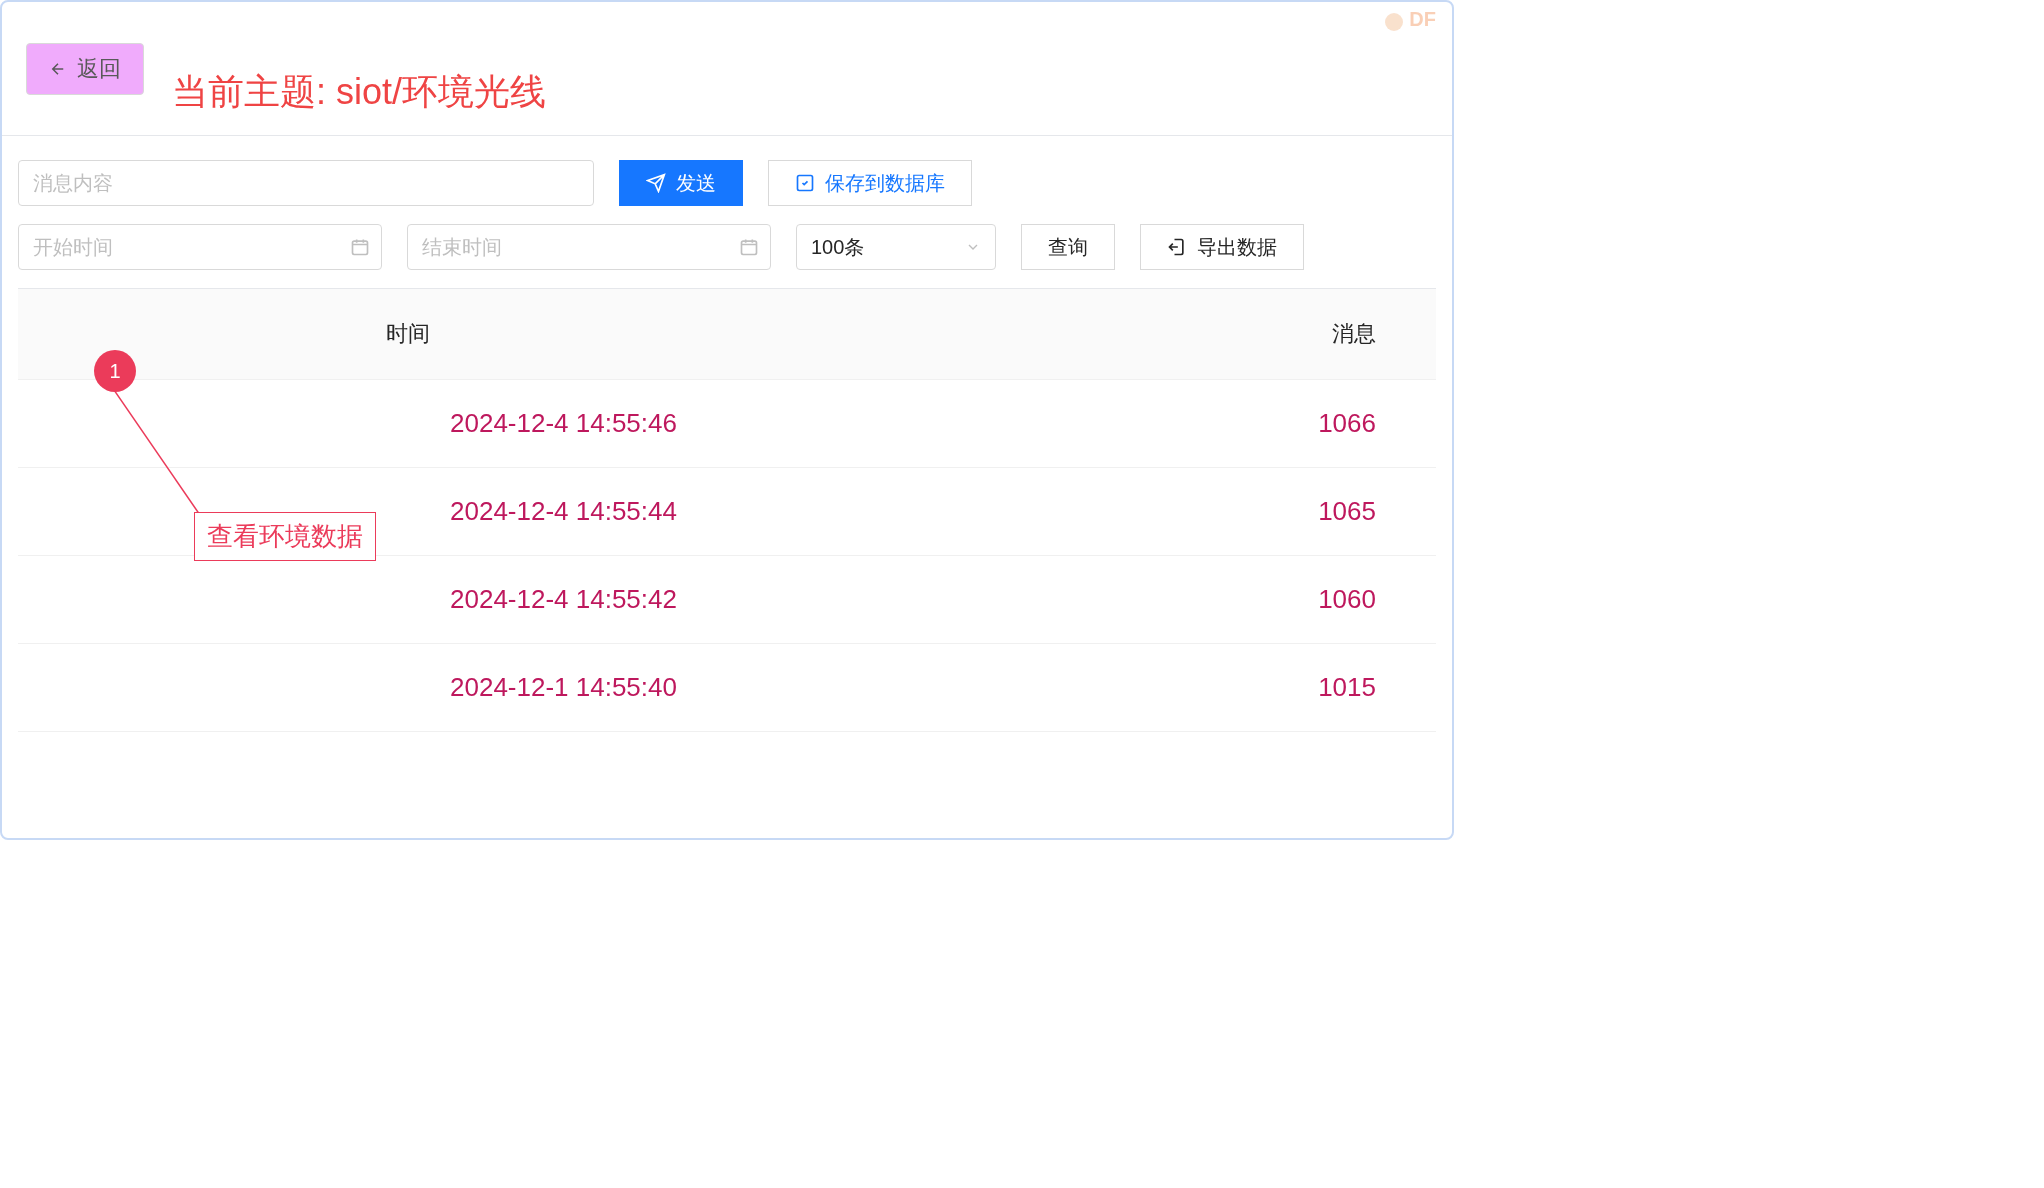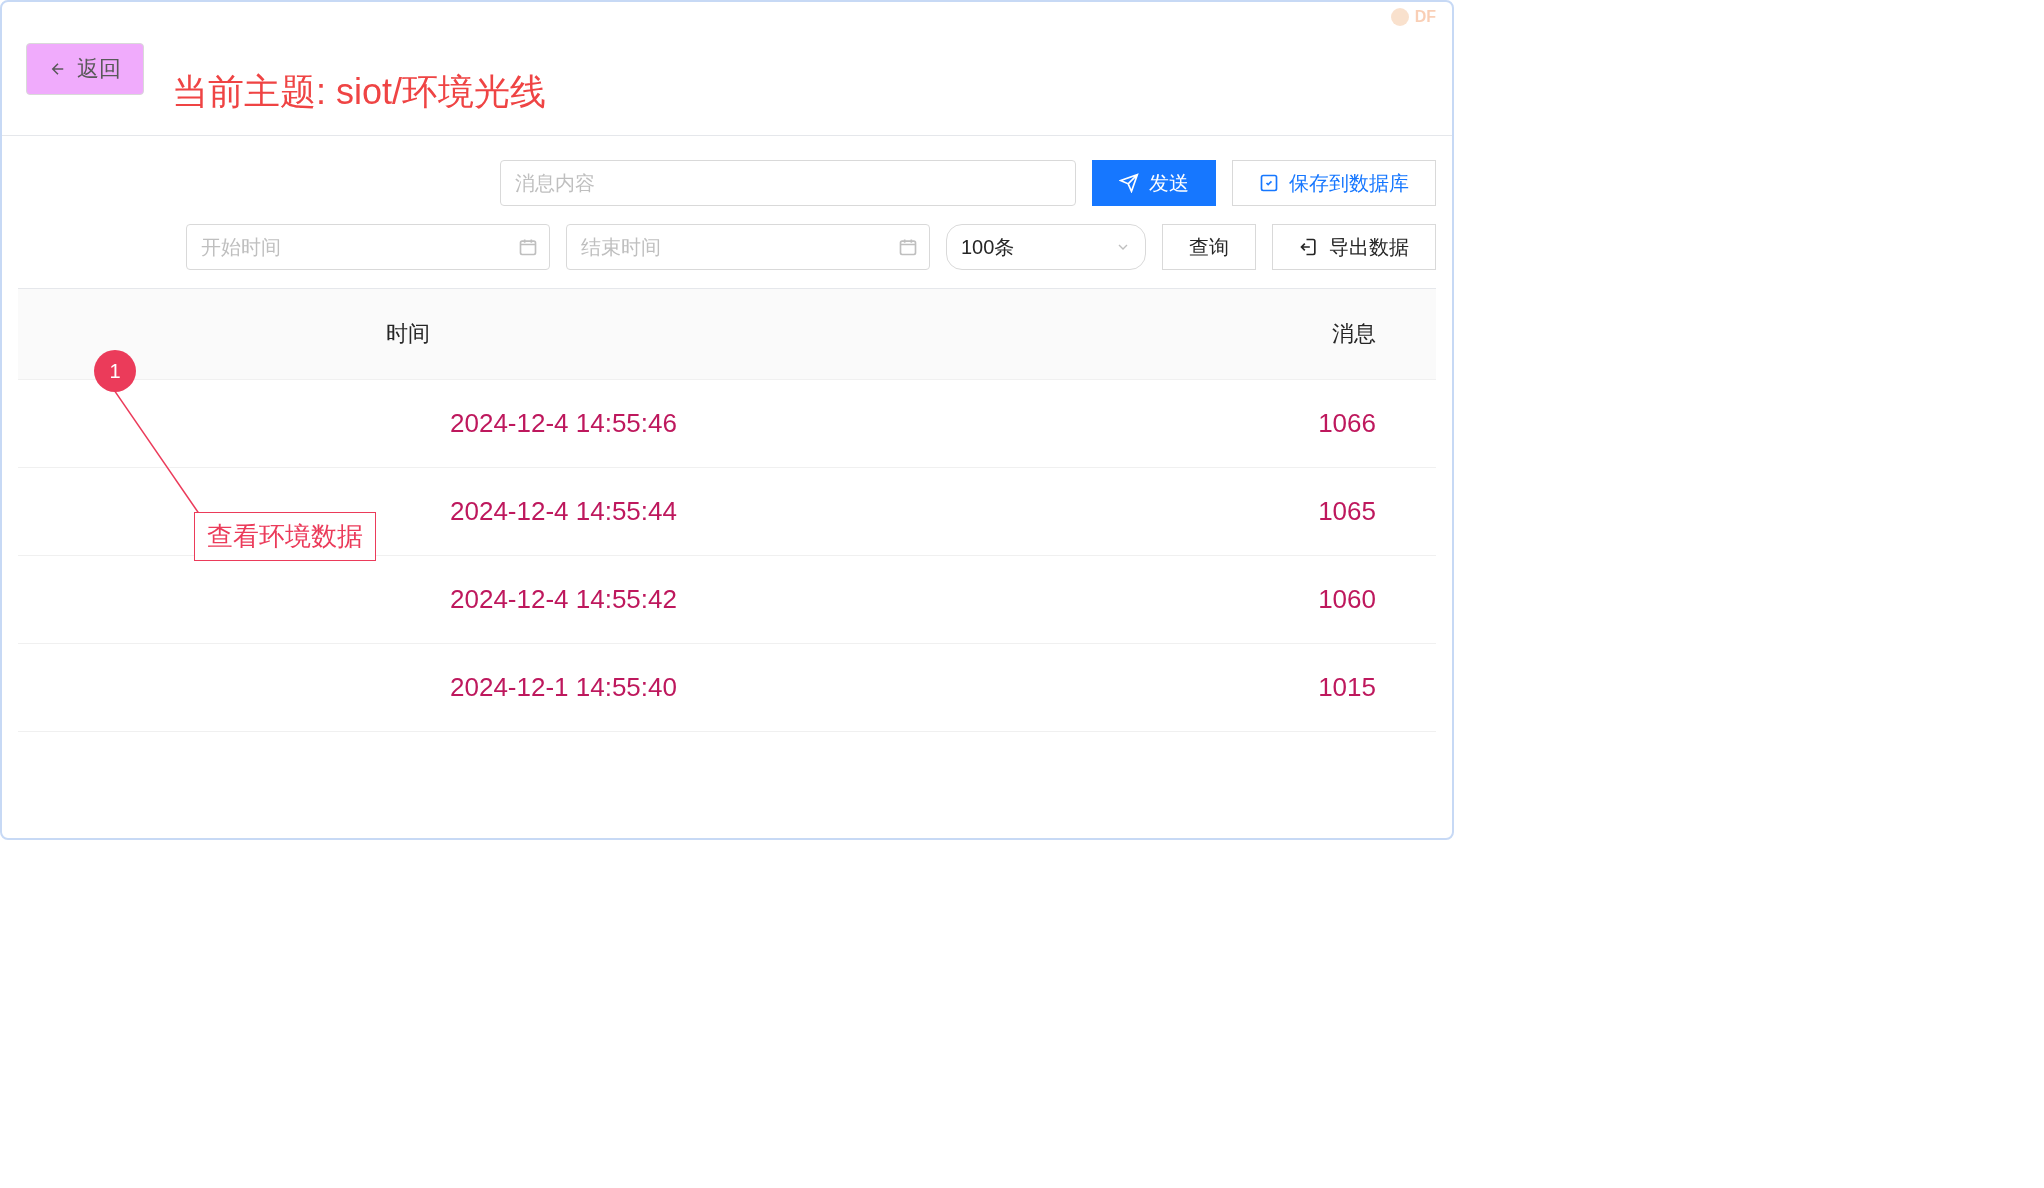--- a/index.html
+++ b/index.html
@@ -42,44 +42,43 @@
     }
     .topic-title {
       font-size: 36px;
       color: #ef4444;
       margin-top: 48px;
     }
     .watermark {
       position: absolute;
       top: 6px;
       right: 16px;
-      font-size: 16px;
+      font-size: 20px;
       font-weight: bold;
       color: #f5a97c;
       opacity: 0.55;
       display: flex;
-      align-items: flex-start;
+      align-items: flex-end;
       gap: 6px;
     }
     .watermark-icon {
       width: 18px;
       height: 18px;
       background: #f5c9a6;
       border-radius: 50%;
       display: inline-block;
     }
     .content {
       padding: 24px 16px 0 16px;
     }
     .row {
       display: flex;
-      gap: 16px;
+      gap: 25px;
       margin-bottom: 18px;
       align-items: center;
-      justify-content: flex-end;
     }
     .input-field {
       height: 46px;
       border: 1px solid #d9d9d9;
       border-radius: 4px;
       padding: 0 14px;
       font-size: 20px;
       color: #262626;
       background: #fff;
     }
@@ -132,21 +131,21 @@
       border-color: #d9d9d9;
     }
     .select-wrap {
       position: relative;
       width: 200px;
     }
     .select-field {
       width: 100%;
       height: 46px;
       border: 1px solid #d9d9d9;
-      border-radius: 16px;
+      border-radius: 4px;
       padding: 0 14px;
       font-size: 20px;
       color: #262626;
       display: flex;
       align-items: center;
       justify-content: space-between;
       cursor: pointer;
       background: #fff;
     }
     .chevron-down {

